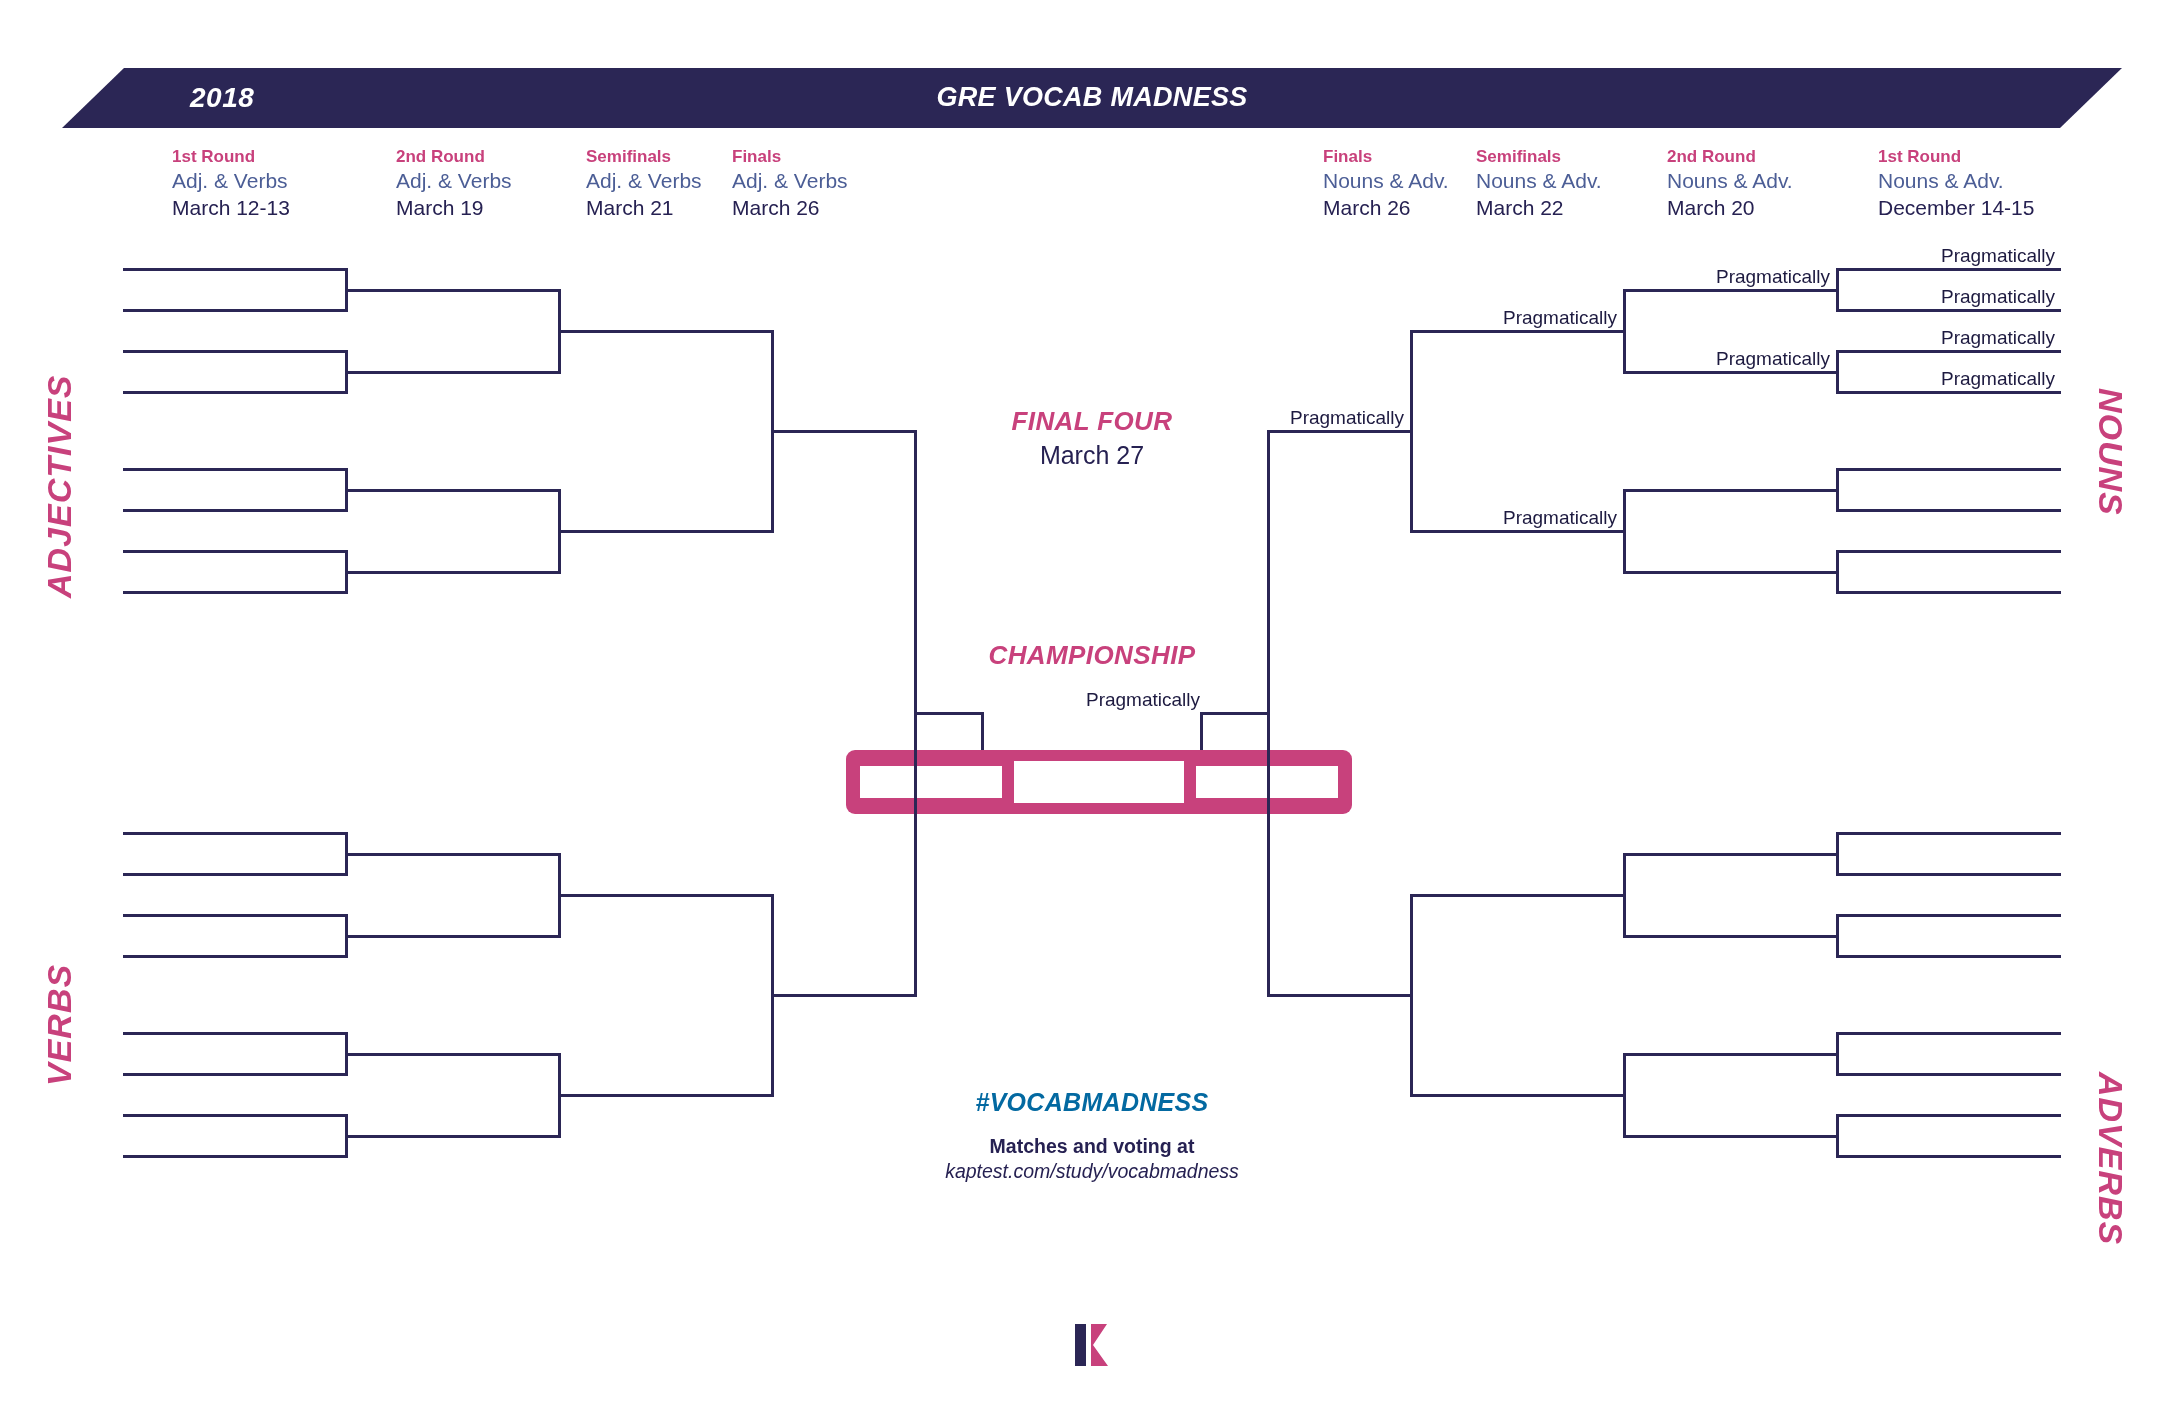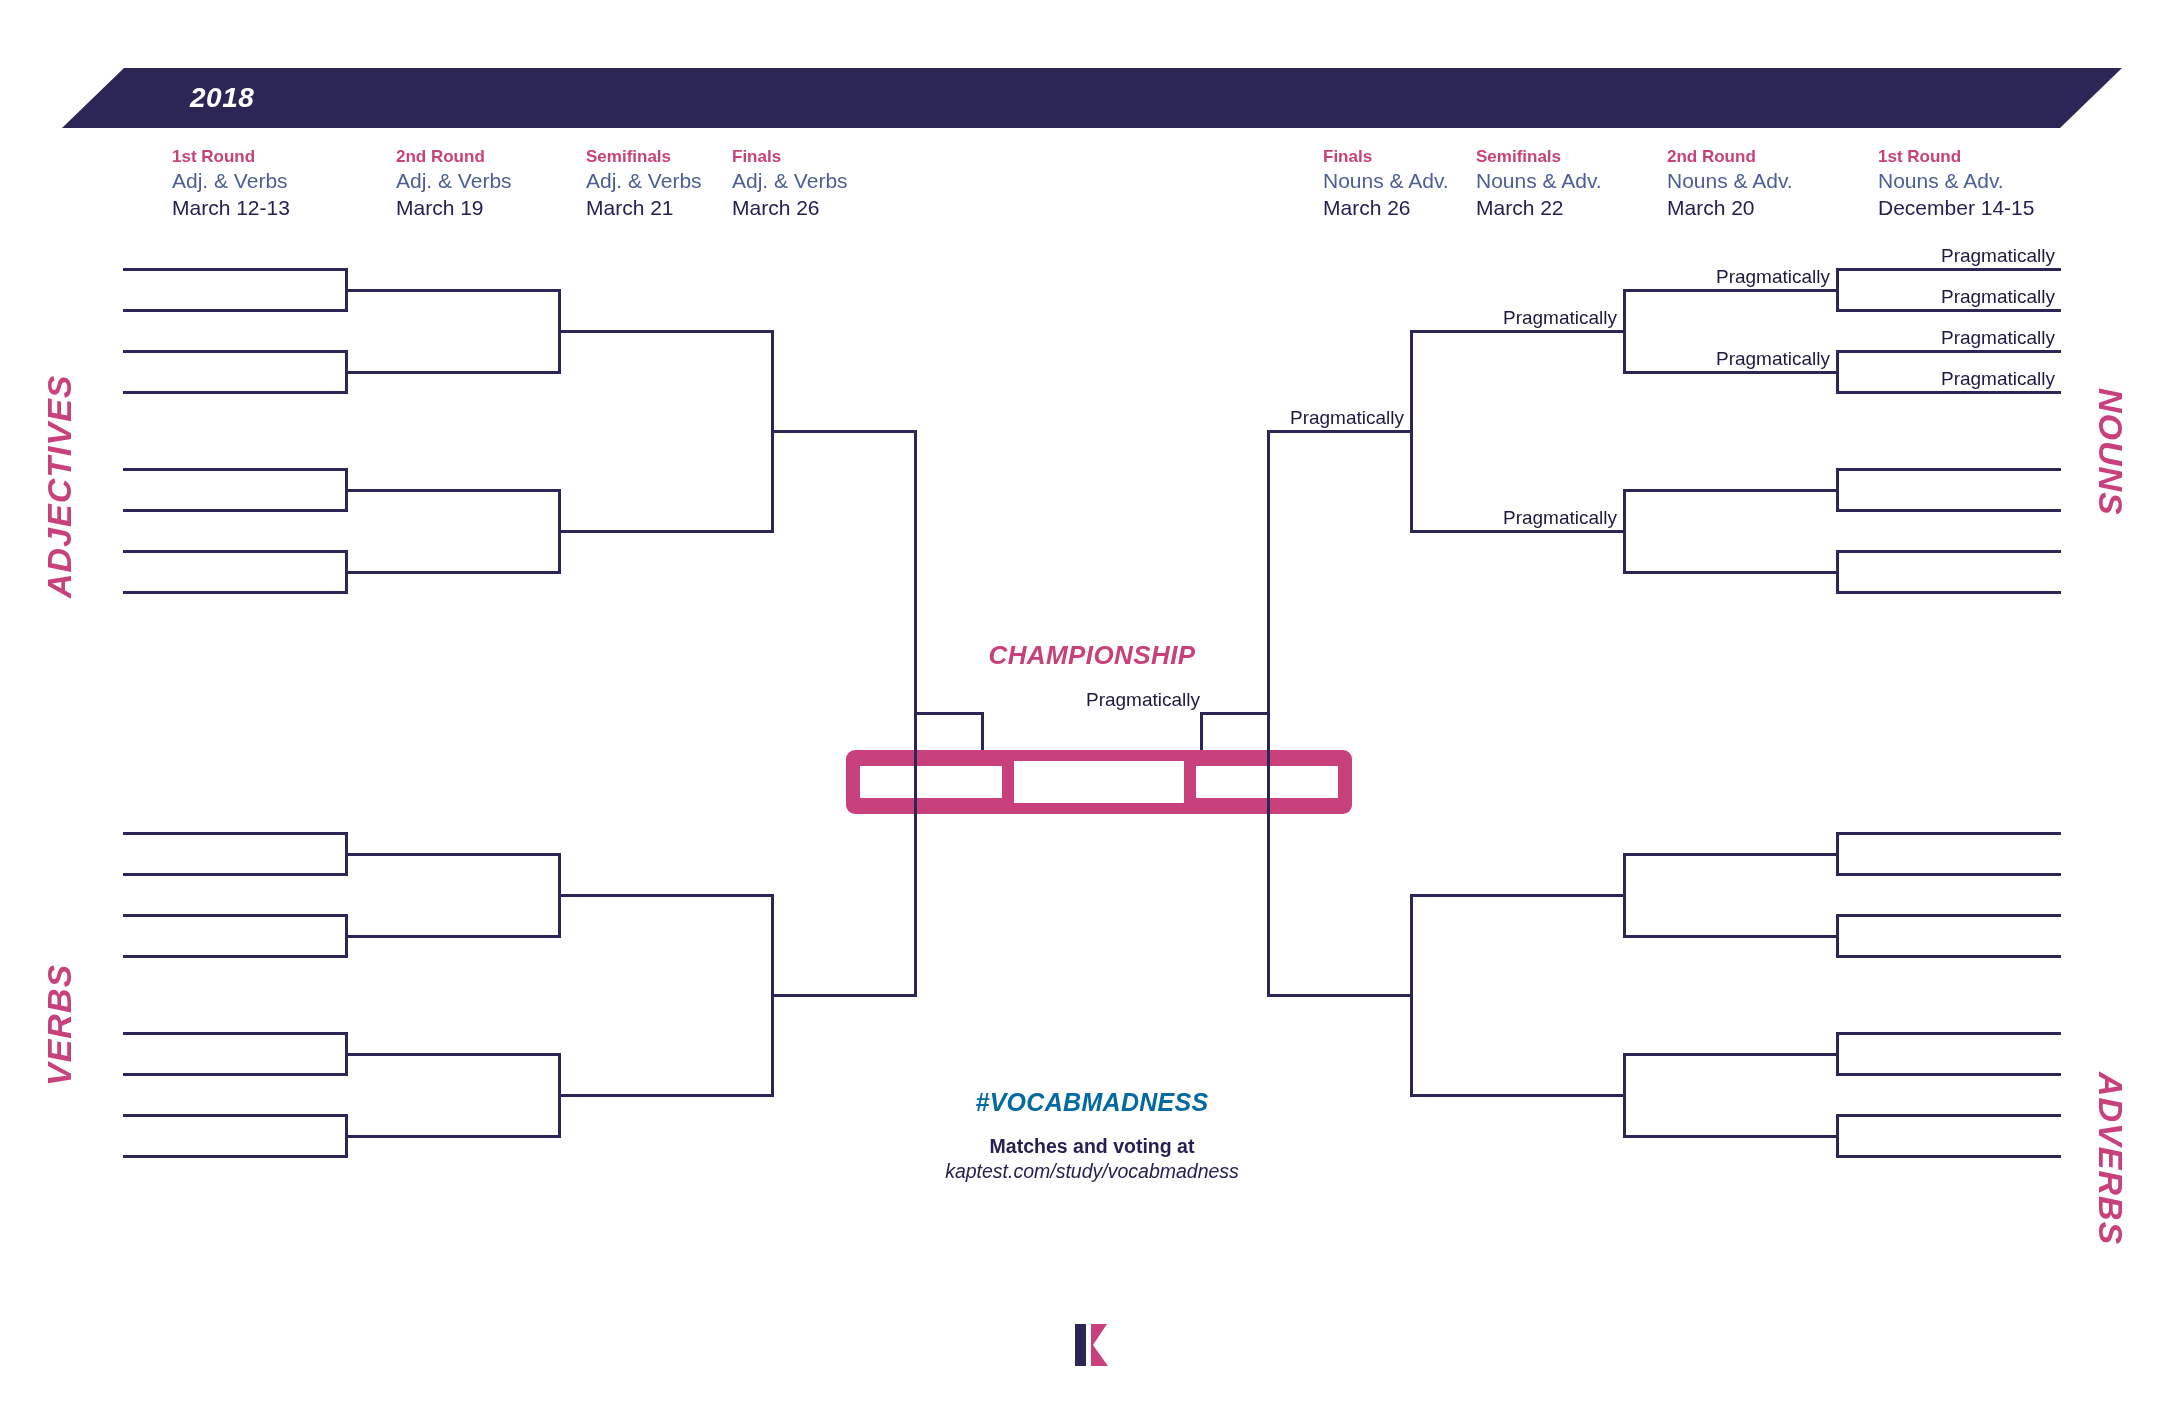--- a/index.html
+++ b/index.html
@@ -80,20 +80,21 @@
   
   .klogo{ position:absolute; left:1073px; top:1322px; width:44px; height:46px; }
 </style>
 </head>
 <body>
 
 <div id="stage">
 
   <div class="banner"></div>
   <div class="banner-year">2018</div>
+  <div class="banner-title">GRE VOCAB MADNESS</div>
 
   <div class="rh" style="left:172px;  top:146px;">
     <div class="r1">1st Round</div>
     <div class="r2">Adj. &amp; Verbs</div>
     <div class="r3">March 12-13</div>
   </div>
   <div class="rh" style="left:396px;  top:146px;">
     <div class="r1">2nd Round</div>
     <div class="r2">Adj. &amp; Verbs</div>
     <div class="r3">March 19</div>
@@ -128,20 +129,24 @@
     <div class="r1">1st Round</div>
     <div class="r2">Nouns &amp; Adv.</div>
     <div class="r3">December 14-15</div>
   </div>
 
   <div class="side left" style="left:40px;  top:598px;">ADJECTIVES</div>
   <div class="side left" style="left:40px;  top:1086px;">VERBS</div>
   <div class="side right" style="left:2130px; top:388px;">NOUNS</div>
   <div class="side right" style="left:2130px; top:1072px;">ADVERBS</div>
 
+  <div class="ctr" style="top:406px;">
+    <div class="ctr-t">FINAL FOUR</div>
+    <div class="ctr-d">March 27</div>
+  </div>
   <div class="ctr" style="top:640px;">
     <div class="ctr-t">CHAMPIONSHIP</div>
   </div>
 
   <div class="champ">
     <div class="champ-slot a"></div>
     <div class="champ-slot b"></div>
     <div class="champ-slot c"></div>
   </div>
 

